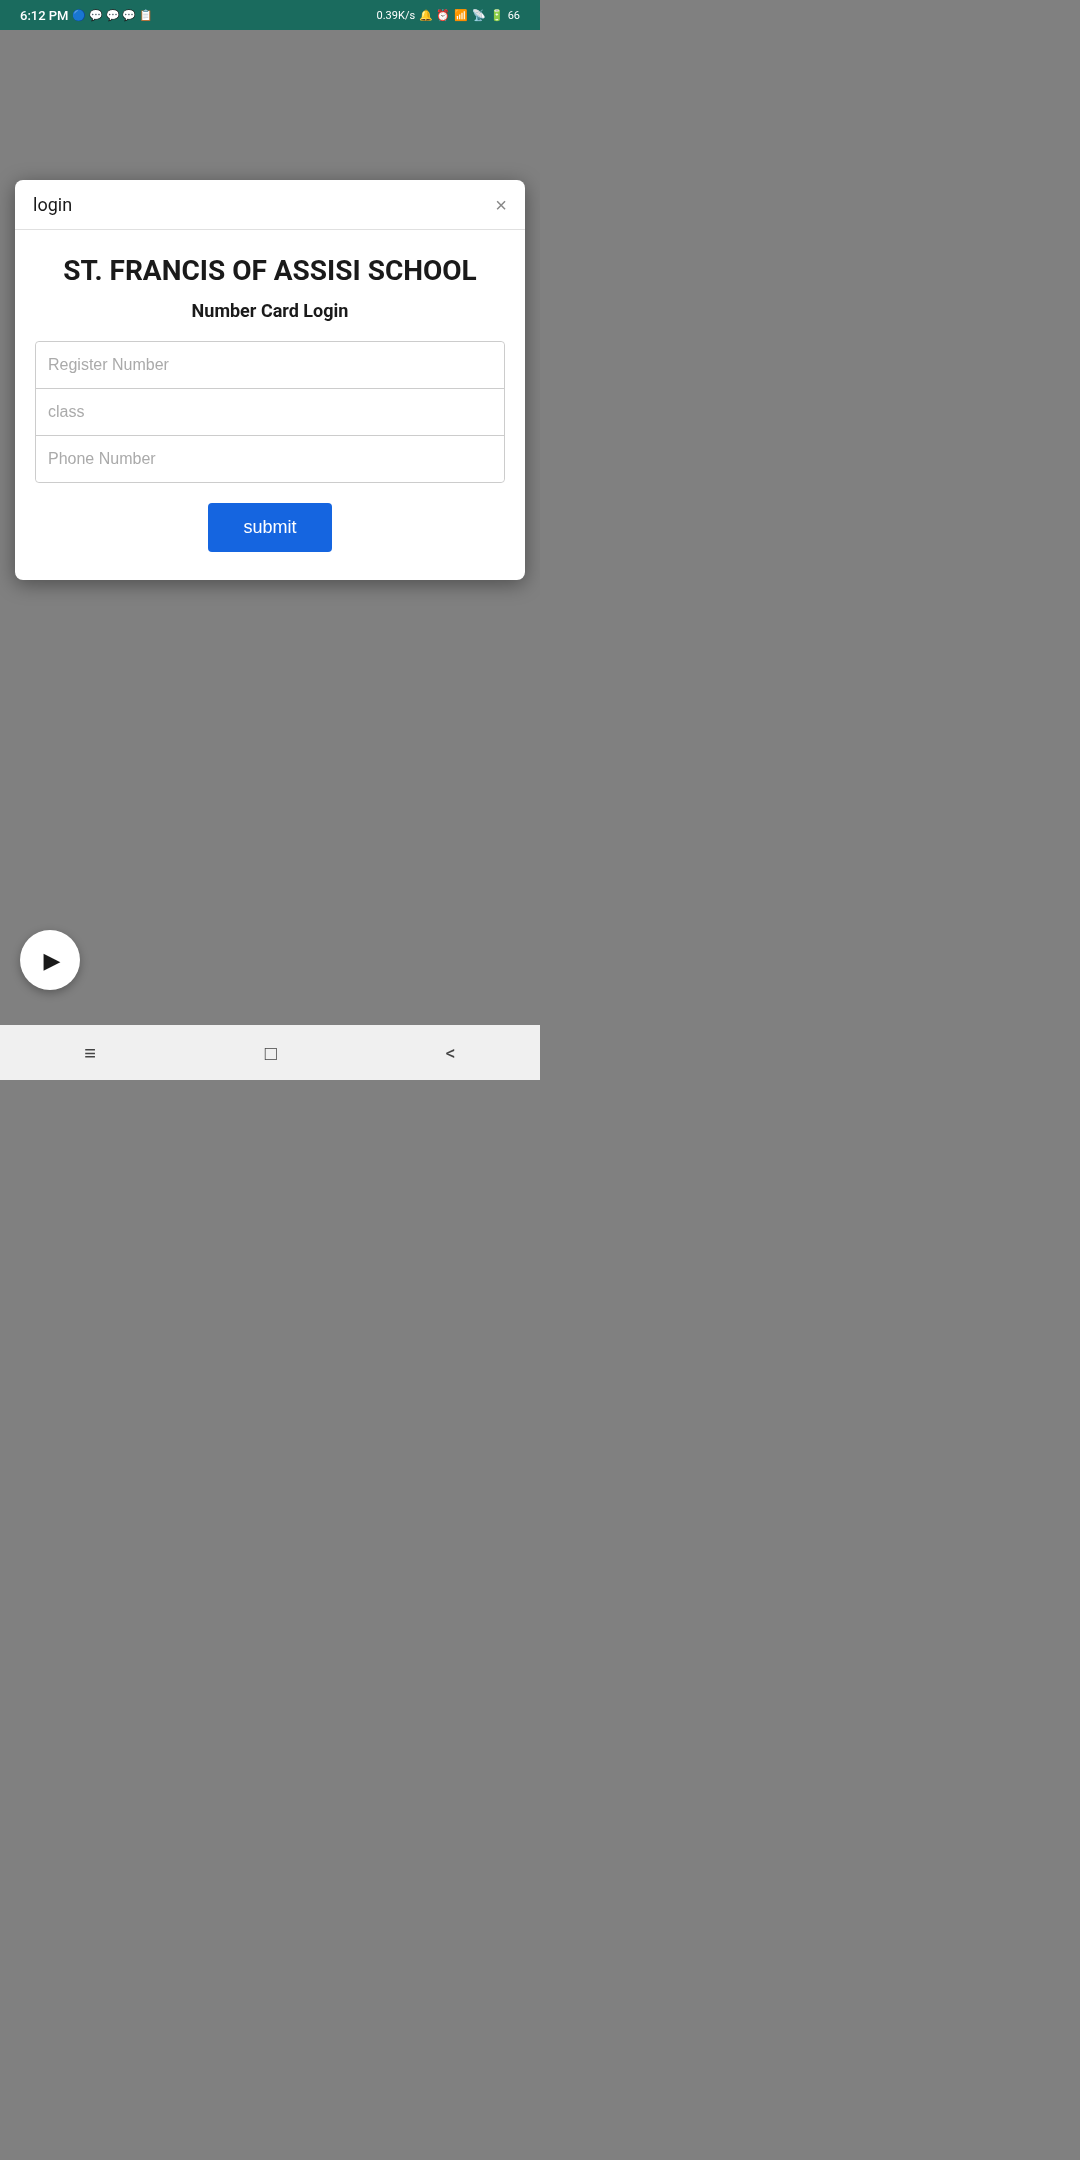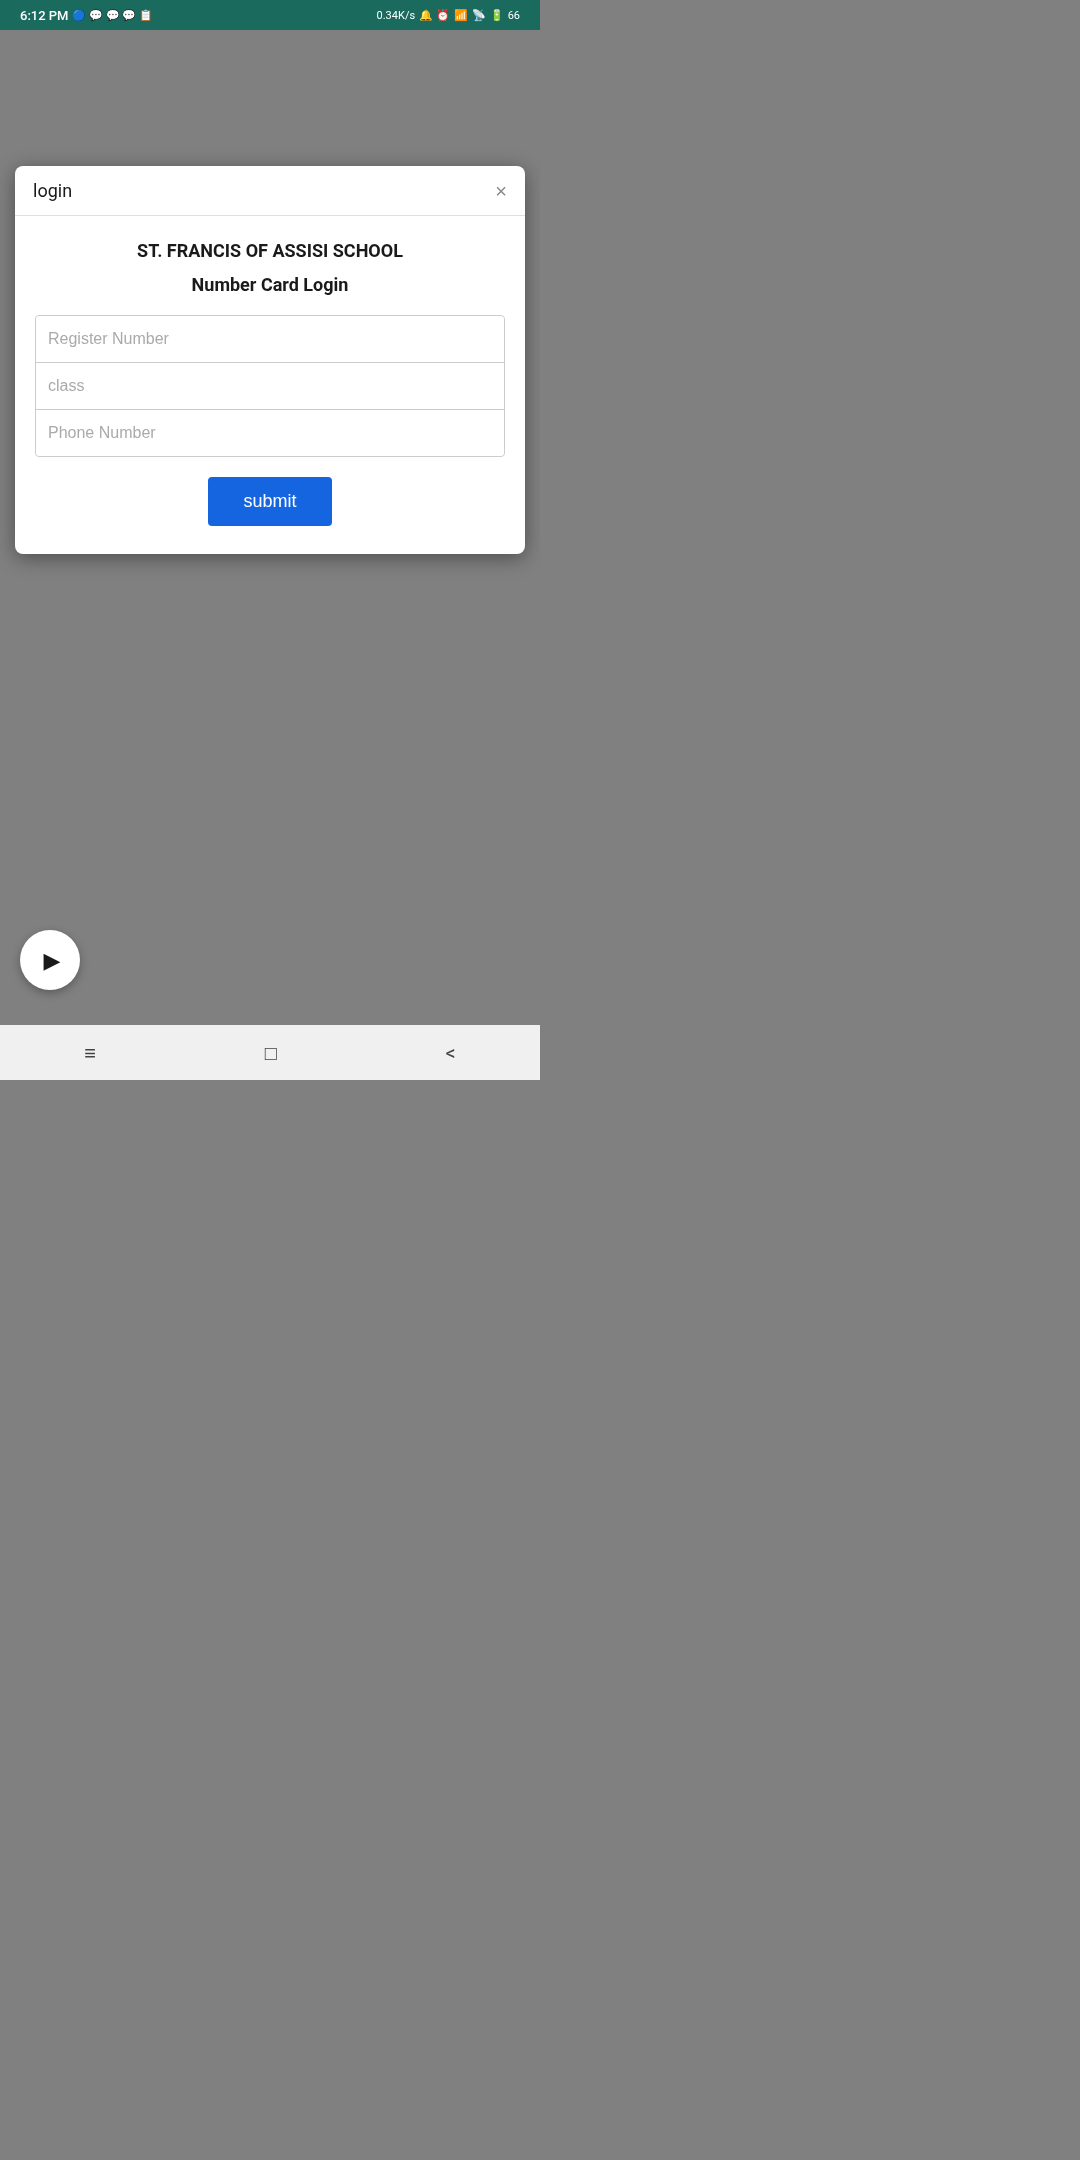--- a/index.html
+++ b/index.html
@@ -72,21 +72,21 @@
       background-color: #808080;
       position: relative;
       display: flex;
       align-items: center;
       justify-content: center;
     }
 
     
     .dialog {
       position: absolute;
-      top: 136px;
+      top: 150px;
       left: 15px;
       right: 15px;
       background: white;
       border-radius: 8px;
       overflow: hidden;
       box-shadow: 0 4px 20px rgba(0,0,0,0.4);
     }
 
     .dialog-header {
       display: flex;
@@ -112,21 +112,21 @@
     }
 
     .dialog-body {
       padding: 24px 20px 28px;
       display: flex;
       flex-direction: column;
       align-items: center;
     }
 
     .school-name {
-      font-size: 18px;
+      font-size: 28px;
       font-weight: 700;
       color: #1a1a1a;
       text-align: center;
       line-height: 1.2;
       margin-bottom: 12px;
     }
 
     .login-subtitle {
       font-size: 18px;
       font-weight: 700;
@@ -247,21 +247,21 @@
     <span class="status-bar-time">6:12 PM</span>
     <div class="status-bar-icons">
       <span class="status-icon">🔵</span>
       <span class="status-icon">💬</span>
       <span class="status-icon">💬</span>
       <span class="status-icon">💬</span>
       <span class="status-icon">📋</span>
     </div>
   </div>
   <div class="status-bar-right">
-    <span class="status-right-text">0.34K/s</span>
+    <span class="status-right-text">0.39K/s</span>
     <span class="status-icon">🔔</span>
     <span class="status-icon">⏰</span>
     <span class="status-icon">📶</span>
     <span class="status-icon">📡</span>
     <span class="status-icon">🔋</span>
     <span class="status-right-text">66</span>
   </div>
 </div>
 
 <div class="background">

